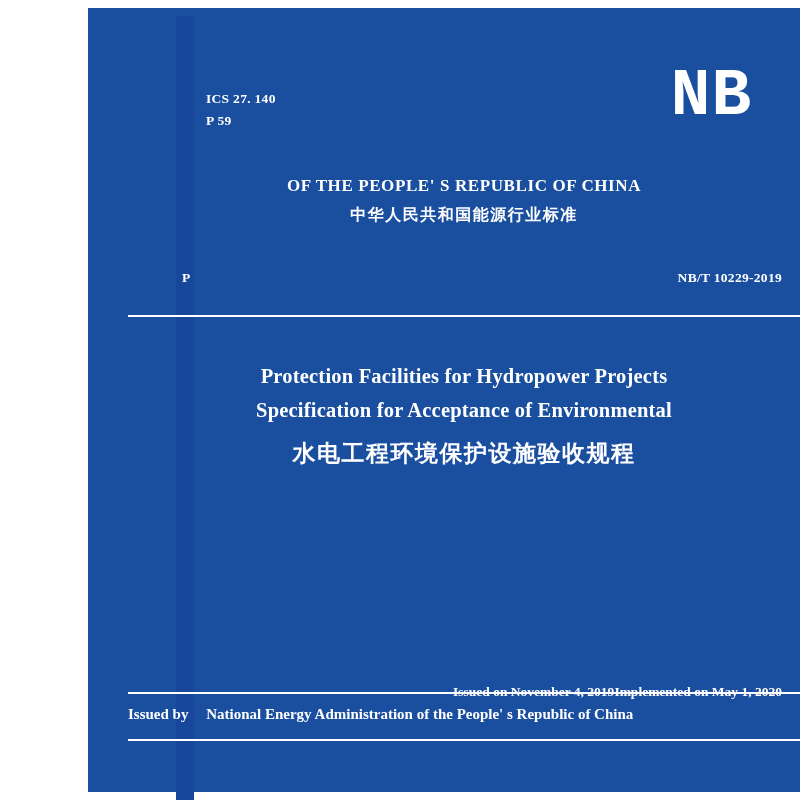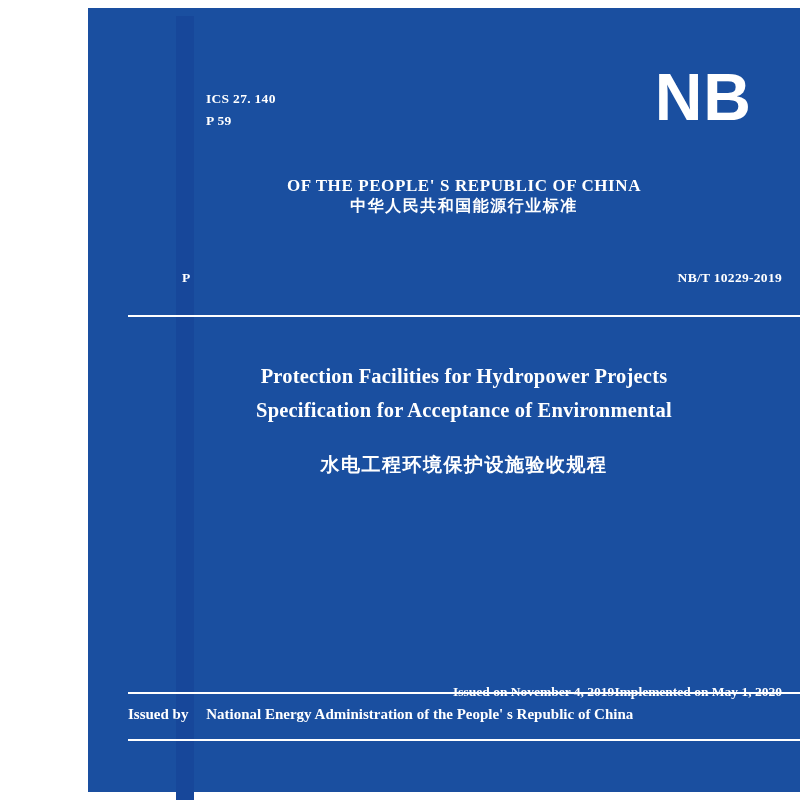--- a/index.html
+++ b/index.html
@@ -68,41 +68,42 @@
   
   .nb-logo {
     position: absolute;
     right: 48px;
     top: 56px;
     font-size: 66px;
     font-weight: bold;
     letter-spacing: 1px;
     line-height: 1;
     color: #ffffff;
-    font-family: Liberation Sans, sans-serif;
+    font-family: Liberation Mono, monospace;
   }
 
   
   .issuer {
     position: absolute;
     left: 0;
     top: 168px;
     width: 672px;
     text-align: center;
   }
   .issuer .en1 {
     font-size: 17px;
     font-weight: bold;
     letter-spacing: 0.6px;
     margin-bottom: 7px;
   }
   .issuer .en2 {
     font-size: 17px;
     font-weight: bold;
     letter-spacing: 0.6px;
+    margin-bottom: 9px;
   }
   .issuer .cn {
     font-size: 16px;
     font-weight: bold;
     letter-spacing: 1.5px;
   }
 
   
   .desig-row {
     position: absolute;
@@ -153,22 +154,22 @@
     width: 672px;
     text-align: center;
   }
   .maintitle .t-en {
     font-size: 20.5px;
     font-weight: bold;
     line-height: 1.65;
     letter-spacing: 0.2px;
   }
   .maintitle .t-cn {
-    margin-top: 24px;
-    font-size: 19px;
+    margin-top: 10px;
+    font-size: 23px;
     font-weight: bold;
     letter-spacing: 1.5px;
   }
 
   
   .dates-row {
     position: absolute;
     left: 54px;
     top: 676px;
     width: 600px;

